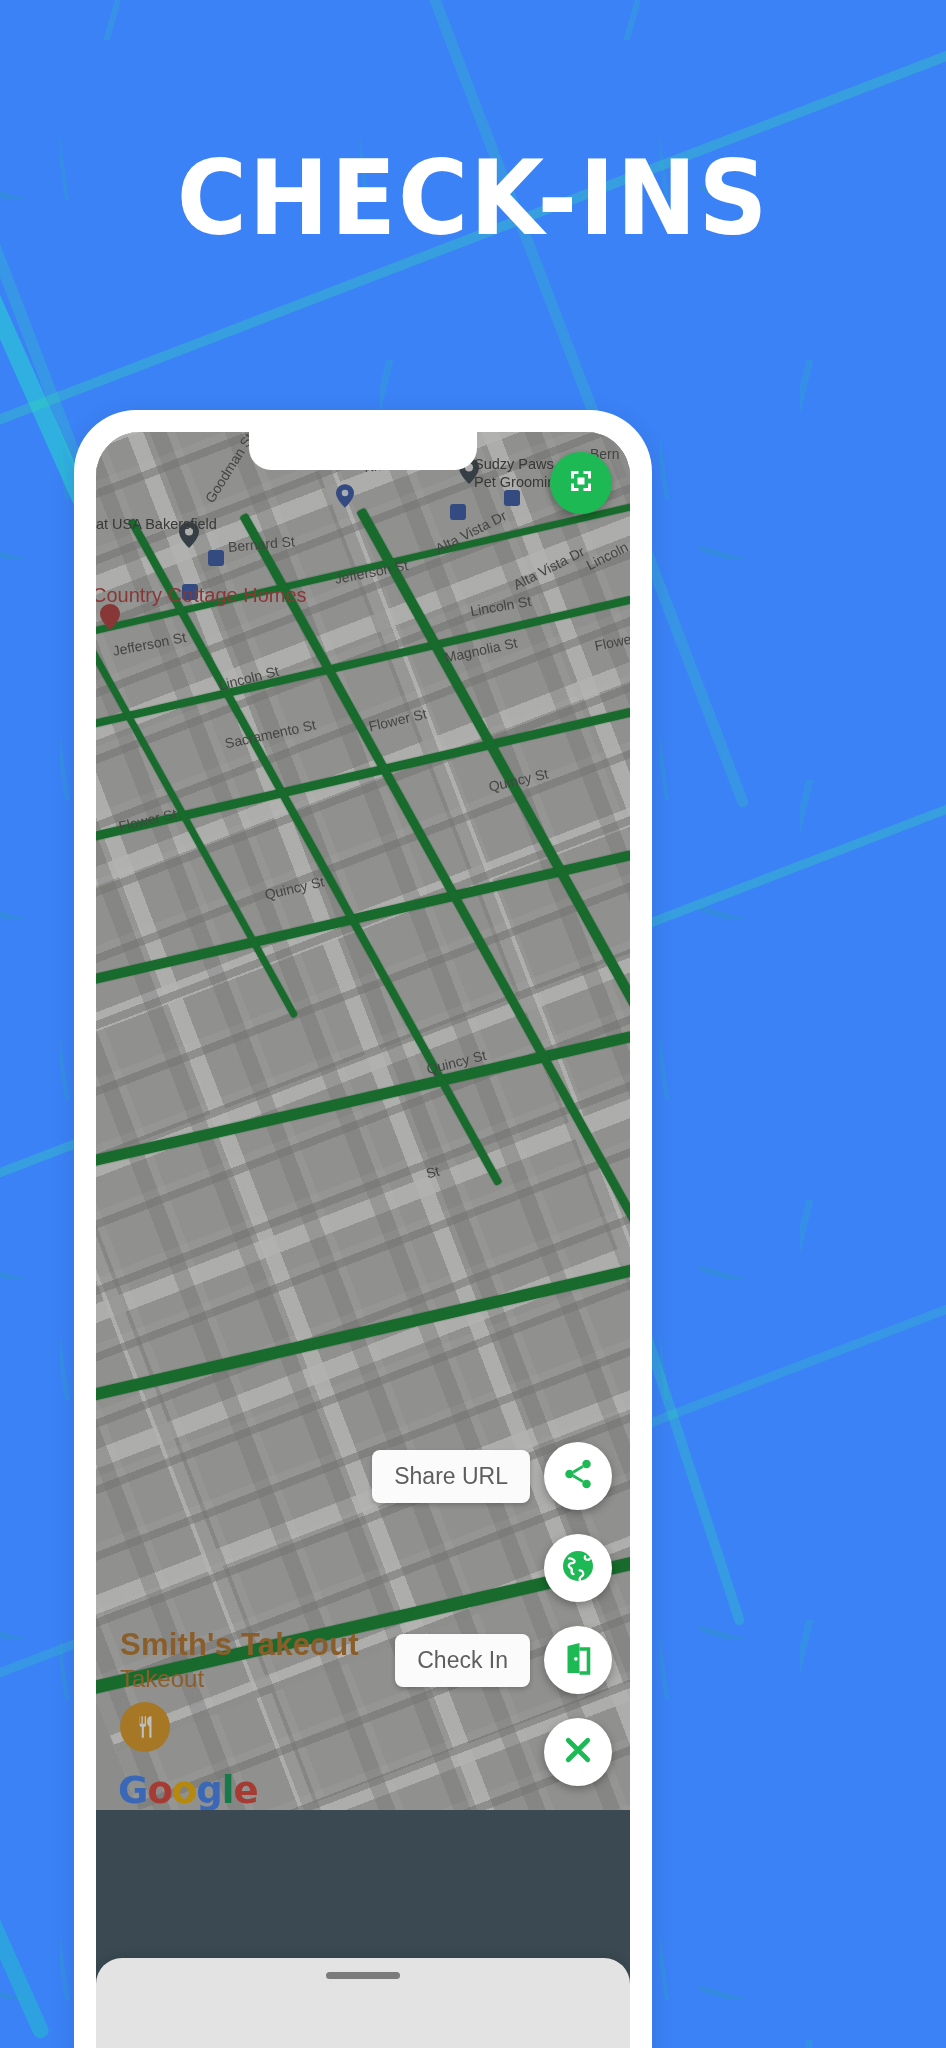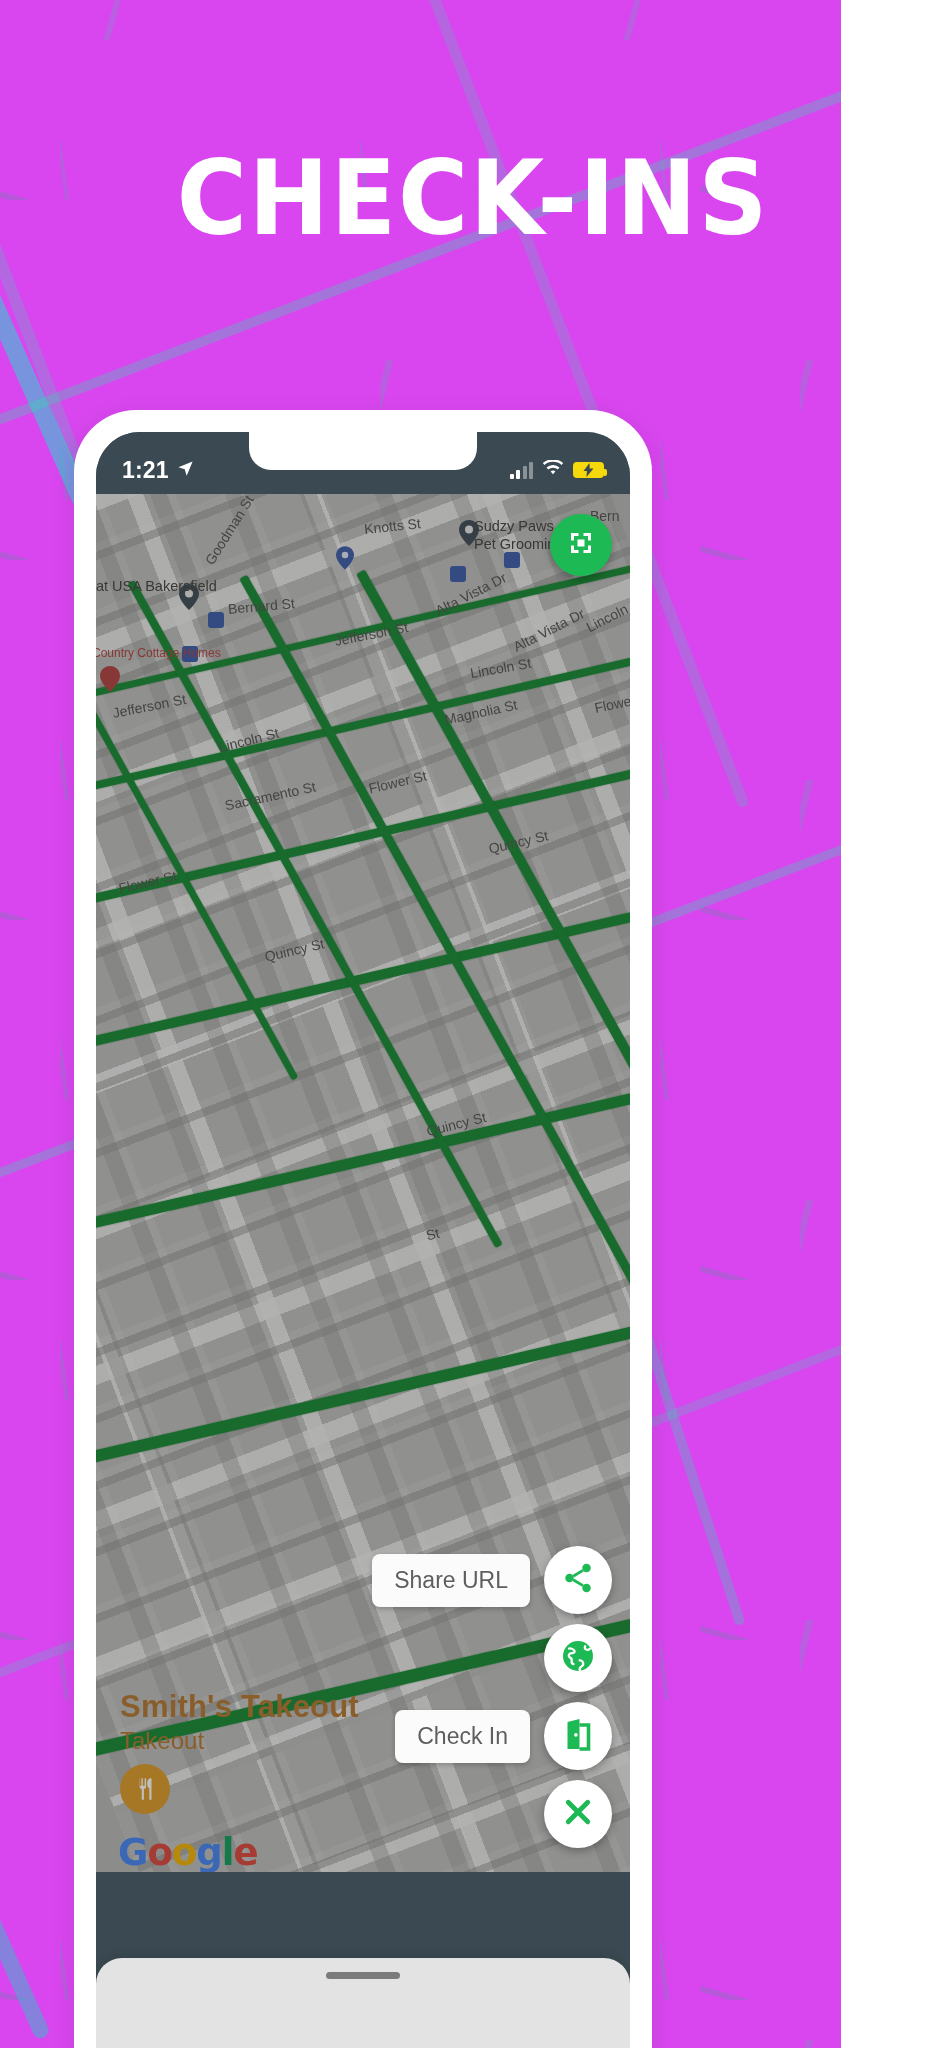--- a/index.html
+++ b/index.html
@@ -5,22 +5,22 @@
   * { box-sizing: border-box; margin: 0; padding: 0; }
   html, body {
     width: 946px; height: 2048px;
     font-family: "Liberation Sans", sans-serif;
     overflow: hidden;
   }
 
   
   #screen {
     position: relative;
-    width: 841px; height: 2048px;
-    background: #d946ef;
+    width: 946px; height: 2048px;
+    background: #3b82f6;
     overflow: hidden;
   }
   
   .bg-texture {
     position: absolute; inset: 0;
     opacity: .16;
     background:
       linear-gradient(104deg, transparent 0 6px, #1ad79a 6px 13px, transparent 13px 240px),
       linear-gradient(-74deg, transparent 0 10px, #24e0a4 10px 16px, transparent 16px 300px),
       linear-gradient(16deg,  transparent 0 8px, #0bb474 8px 14px, transparent 14px 210px),
@@ -190,39 +190,39 @@
   .pin-dot { position: absolute; width: 16px; height: 16px; border-radius: 3px; }
   .maplabel {
     position: absolute;
     color: #4c4c4a;
     font-size: 13px;
     white-space: nowrap;
     font-family: "Liberation Sans", sans-serif;
   }
   .maplabel.street-name { font-size: 14px; color:#51514e; }
   .maplabel.poi { font-size: 14.5px; color: #3f3f3d; }
-  .maplabel.red { color: #b1403d; font-size: 12px; }
+  .maplabel.red { color: #b1403d; font-size: 20px; }
 
   
   #scrim { position: absolute; inset: 0; background: rgba(40,40,40,.30); }
 
   
   #expand-fab {
     position: absolute; top: 20px; right: 18px;
     width: 62px; height: 62px; border-radius: 50%;
     background: #1DB954;
     display: flex; align-items: center; justify-content: center;
     box-shadow: 0 3px 8px rgba(0,0,0,.28);
     cursor: pointer;
   }
 
   
   #actions {
     position: absolute; right: 18px; bottom: 24px;
-    display: flex; flex-direction: column; align-items: flex-end; gap: 10px;
+    display: flex; flex-direction: column; align-items: flex-end; gap: 24px;
   }
   .action-row { display: flex; align-items: center; gap: 14px; }
   .action-label {
     background: #fbfbfb;
     color: #5e5e5e;
     font-size: 23px;
     padding: 13px 22px;
     border-radius: 8px;
     box-shadow: 0 2px 5px rgba(0,0,0,.22);
     white-space: nowrap;
@@ -285,50 +285,20 @@
   <div class="bg-streak s4"></div>
   <div class="bg-streak s5"></div>
 
   <div id="headline">CHECK-INS</div>
 
   <div id="phone">
     <div id="phone-inner">
 
       <div id="notch"></div>
 
-      <div id="statusbar">
-        <div class="st-left">
-          <span>1:21</span>
-          <span class="loc-arrow">
-            <svg width="19" height="19" viewBox="0 0 24 24">
-                <path d="M21 3 3 10.5l8 2.5 2.5 8z" fill="#fff"></path>
-              </svg>
-          </span>
-        </div>
-        <div class="st-right">
-          <span class="sig">
-              <i></i>
-              <i></i>
-              <i></i>
-              <i></i>
-            </span>
-          <span>
-            <svg width="22" height="17" viewBox="0 0 24 18">
-              <path d="M12 15.3l2.6-3.1a4 4 0 0 0-5.2 0z" fill="#fff"></path>
-              <path d="M12 8.1c2 0 3.8.75 5.2 2l1.9-2.3A11 11 0 0 0 12 5.1a11 11 0 0 0-7.1 2.7l1.9 2.3A8 8 0 0 1 12 8.1z" fill="#fff"></path>
-              <path d="M12 1.6c3.6 0 6.9 1.3 9.4 3.5l1.7-2.1A16 16 0 0 0 12 -1 16 16 0 0 0 .9 3l1.7 2.1A14 14 0 0 1 12 1.6z" fill="#fff"></path>
-            </svg>
-          </span>
-          <span class="batt">
-            <svg width="11" height="14" viewBox="0 0 10 14">
-                <path d="M6 0 0 8h3.4L3 14 10 5.6H6.2z" fill="#3b4a52"></path>
-              </svg>
-          </span>
-        </div>
-      </div>
 
 
       <div id="map">
 
         <div class="blocks"></div>
 
         <div class="street" style="left:-60px; top:128px;  width:700px; height:7px;  transform:rotate(-13deg);"></div>
         <div class="street" style="left:-60px; top:218px;  width:720px; height:8px;  transform:rotate(-13deg);"></div>
         <div class="street" style="left:-70px; top:330px;  width:740px; height:9px;  transform:rotate(-13deg);"></div>
         <div class="street" style="left:-70px; top:470px;  width:760px; height:10px; transform:rotate(-13deg);"></div>

